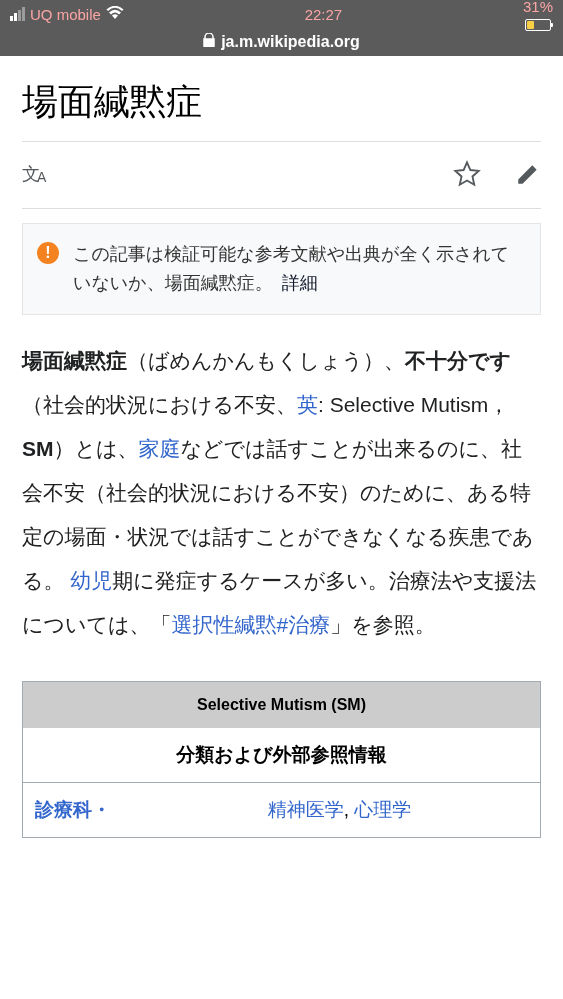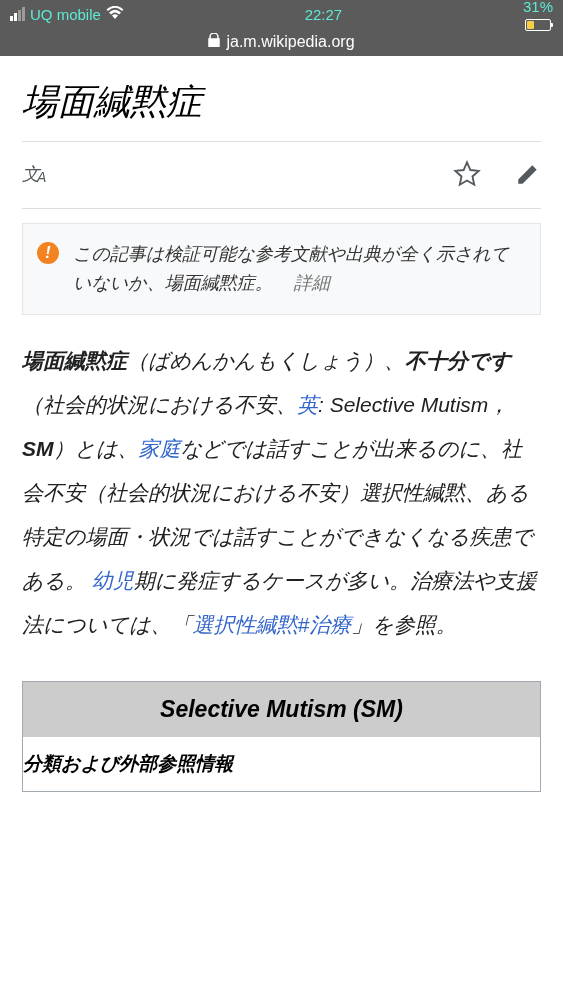--- a/index.html
+++ b/index.html
@@ -1,51 +1,51 @@
 <!DOCTYPE html>
 <html><head>
 <meta charset="utf-8">
 <style>
   * { margin: 0; padding: 0; box-sizing: border-box; }
   body { width: 563px; height: 999px; font-family: -apple-system, BlinkMacSystemFont, sans-serif; background: #fff; overflow: hidden; }
   
-  .status-bar { background: #5b5b5b; height: 28px; display: flex; align-items: center; justify-content: space-between; padding: 0 10px; color: #5eead4; font-size: 15px; }
+  .status-bar { background: #5b5b5b; height: 28px; display: flex; align-items: center; justify-content: space-between; padding: 0 10px; color: #fca5a5; font-size: 15px; }
   .status-left { display: flex; align-items: center; gap: 5px; }
   .status-right { display: flex; align-items: center; gap: 4px; flex-direction: column; }
   .signal-bars { display: inline-flex; align-items: flex-end; gap: 1px; }
   .bar { width: 3px; background: #fff; }
   .bar.b1 { height: 5px; }
   .bar.b2 { height: 8px; }
   .bar.b3 { height: 11px; opacity: 0.4; }
   .bar.b4 { height: 14px; opacity: 0.4; }
   .battery { width: 26px; height: 12px; border: 1px solid #fff; border-radius: 2px; position: relative; }
   .battery::after { content: ""; position: absolute; right: -3px; top: 3px; width: 2px; height: 4px; background: #fff; border-radius: 0 1px 1px 0; }
   .battery-fill { position: absolute; left: 1px; top: 1px; bottom: 1px; width: 31%; background: #f7ce46; border-radius: 1px; }
   
-  .url-bar { background: #5b5b5b; height: 28px; display: flex; align-items: center; justify-content: center; color: #fff; font-size: 16px; gap: 6px; }
+  .url-bar { background: #5b5b5b; height: 28px; display: flex; align-items: center; justify-content: center; color: #fff; font-size: 16px; gap: 6px; font-weight: bold; }
   
-  .content { padding: 0 22px; font-style: italic; }
+  .content { padding: 0 22px; }
   .page-title { font-size: 36px; font-weight: 400; font-family: Georgia, serif; margin-top: 22px; padding-bottom: 14px; border-bottom: 1px solid #ddd; }
   
   .toolbar { display: flex; align-items: center; justify-content: space-between; padding: 18px 0 16px; border-bottom: 1px solid #ddd; }
   .toolbar-right { display: flex; gap: 34px; align-items: center; }
   .lang-icon { font-size: 24px; color: #54595d; }
   
   .notice-box { background: #f8f9fa; border: 1px solid #e5e5e5; padding: 16px 14px; margin-top: 14px; display: flex; gap: 14px; font-size: 18px; line-height: 1.6; color: #333; }
   .notice-icon { width: 22px; height: 22px; background: #f58220; border-radius: 50%; flex-shrink: 0; display: flex; align-items: center; justify-content: center; color: #fff; font-weight: bold; font-size: 16px; margin-top: 2px; }
   .notice-text { flex: 1; }
-  .notice-link { color: #737373; margin-left: 16px; }
+  .notice-link { color: #0f172a; margin-left: 4px; }
   
   .body-text { font-size: 21px; line-height: 2.1; margin-top: 24px; color: #202122; }
   .body-text b { font-weight: 700; }
   .link { color: #3366cc; }
   
   .infobox { border: 1px solid #a2a9b1; margin-top: 34px; }
-  .infobox-title { background: #ccc; text-align: center; font-weight: 700; font-size: 23px; padding: 14px 0; }
-  .infobox-subtitle { font-weight: 700; font-size: 19px; padding: 14px 0; }
+  .infobox-title { background: #ccc; text-align: center; font-weight: 700; font-size: 16px; padding: 14px 0; }
+  .infobox-subtitle { text-align: center; font-weight: 700; font-size: 19px; padding: 14px 0; }
   .infobox-row { display: flex; border-top: 1px solid #a2a9b1; font-size: 19px; }
   .infobox-label { padding: 14px 12px; font-weight: 700; color: #3366cc; width: 45%; }
   .infobox-value { padding: 14px 12px; }
 </style>
 </head>
 <body>
 
 <div class="status-bar">
   <div class="status-left">
     <span class="signal-bars">
@@ -106,20 +106,26 @@
 
   <div class="notice-box">
     <div class="notice-icon">!</div>
     <div class="notice-text">
       <span>この記事は検証可能な参考文献や出典が全く示されていないか、場面緘黙症。</span>
       <span class="notice-link">詳細</span>
     </div>
   </div>
 
   <p class="body-text">
-    <b>場面緘黙症</b><span>（ばめんかんもくしょう）、</span><b>不十分です</b><span>（社会的状況における不安、</span><span class="link">英</span><span>: Selective Mutism，</span><b>SM</b><span>）とは、</span><span class="link">家庭</span><span>などでは話すことが出来るのに、社会不安（社会的状況における不安）選択性緘黙、ある特定の場面・状況では話すことができなくなる疾患である。 </span><span class="link">幼児</span><span>期に発症するケースが多い。治療法や支援法については、「</span><span class="link">選択性緘黙#治療</span><span>」を参照。</span>
+    <b>場面緘黙症</b><span>（ばめんかんもくしょう）、</span><b>不十分です</b><span>（社会的状況における不安、</span><span class="link">英</span><span>: Selective Mutism，</span><b>SM</b><span>）とは、</span><span class="link">家庭</span><span>などでは話すことが出来るのに、社会不安（社会的状況における不安）のために、ある特定の場面・状況では話すことができなくなる疾患である。 </span><span class="link">幼児</span><span>期に発症するケースが多い。治療法や支援法については、「</span><span class="link">選択性緘黙#治療</span><span>」を参照。</span>
   </p>
 
   <div class="infobox">
     <div class="infobox-title">Selective Mutism (SM)</div>
     <div class="infobox-subtitle">分類および外部参照情報</div>
+    <div class="infobox-row">
+      <div class="infobox-label"><span>診療科・</span></div>
+      <div class="infobox-value">
+        <span class="link">精神医学</span><span>, </span><span class="link">心理学</span>
+      </div>
+    </div>
   </div>
 </div>
 
 </body></html>

